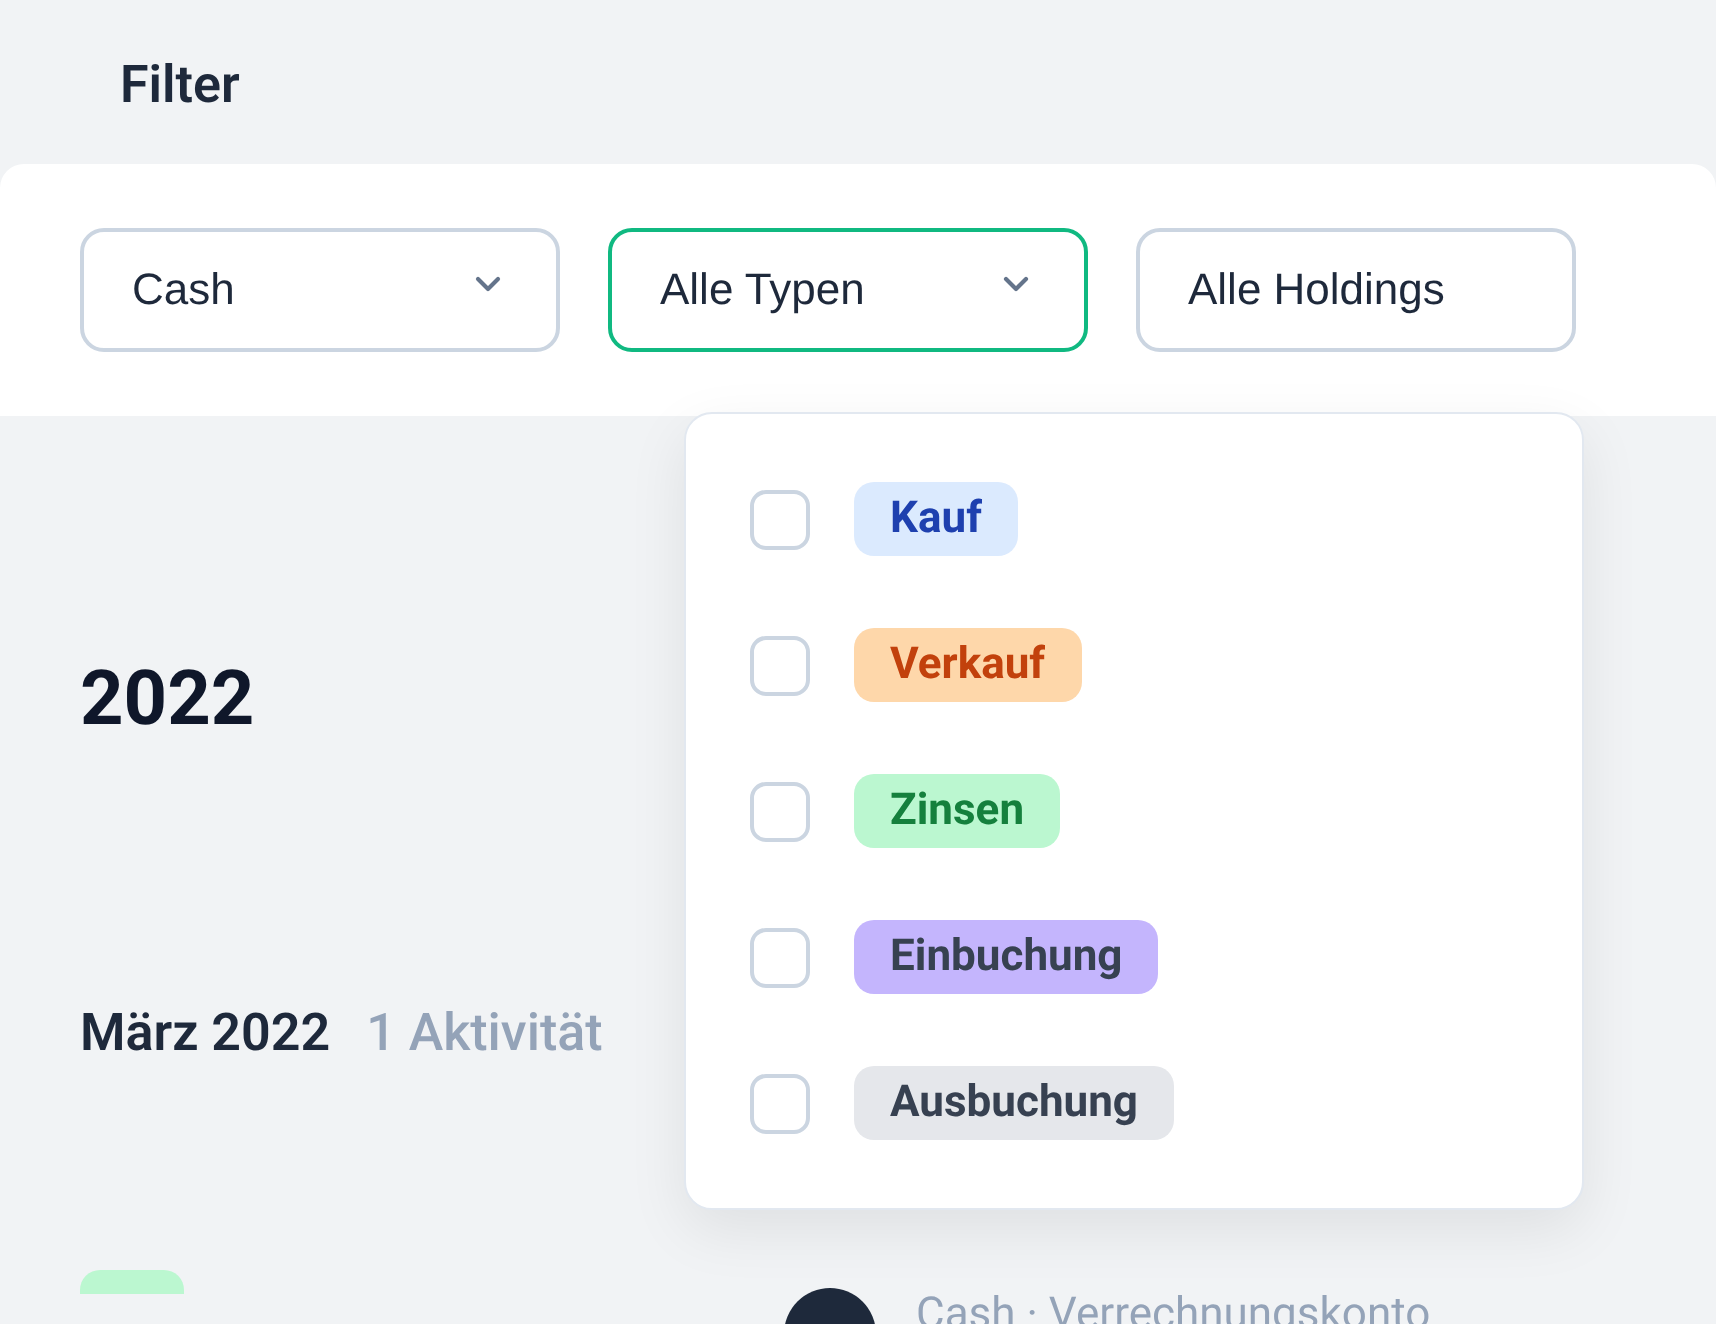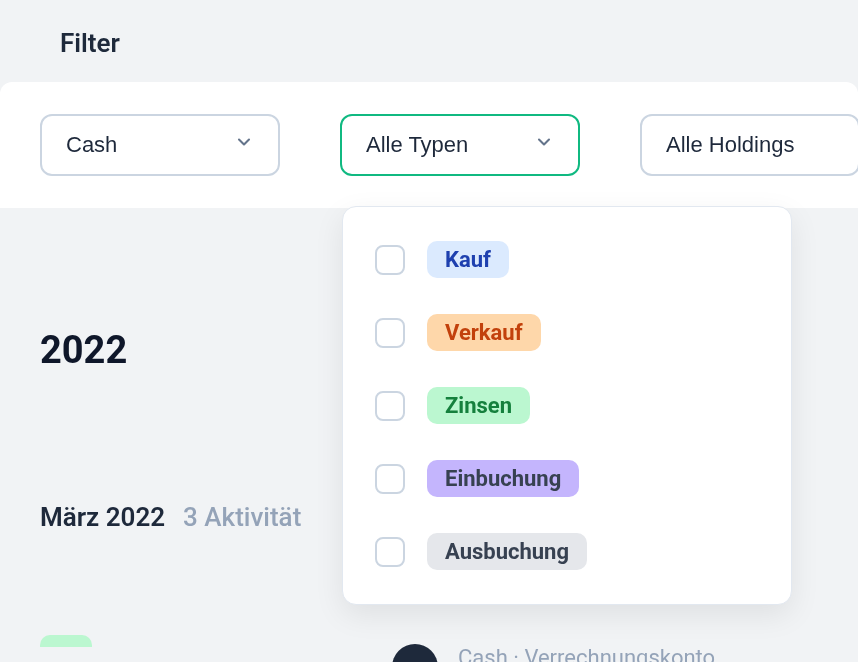--- a/index.html
+++ b/index.html
@@ -21,21 +21,21 @@
     .filter-title {
       font-size: 26px;
       font-weight: 600;
       color: #1e293b;
     }
     .filter-bar {
       background: #ffffff;
       border-radius: 12px 12px 0 0;
       padding: 32px 40px;
       display: flex;
-      gap: 60px;
+      gap: 24px;
       margin-bottom: 2px;
     }
     .dropdown-btn {
       display: flex;
       align-items: center;
       justify-content: space-between;
       padding: 16px 24px;
       border: 2px solid #cbd5e1;
       border-radius: 12px;
       background: #ffffff;
@@ -190,21 +190,21 @@
 
   <button class="dropdown-btn" style="min-width:220px">
     <span>Alle Holdings</span>
   </button>
 </div>
 
 <div class="content-area">
   <div class="year-title">2022</div>
   <div class="month-row">
     <div class="month-title">März 2022</div>
-    <div class="activity-count">3 Aktivität</div>
+    <div class="activity-count">1 Aktivität</div>
   </div>
 </div>
 
 <div class="dropdown-menu">
   <div class="menu-item">
     <div class="checkbox"></div>
     <span class="tag tag-kauf">Kauf</span>
   </div>
   <div class="menu-item">
     <div class="checkbox"></div>

